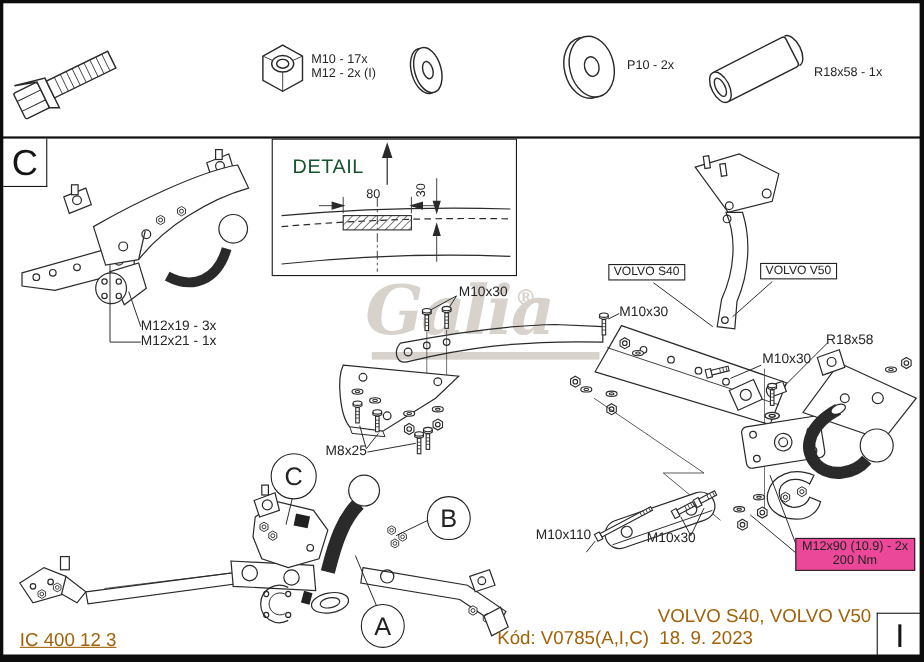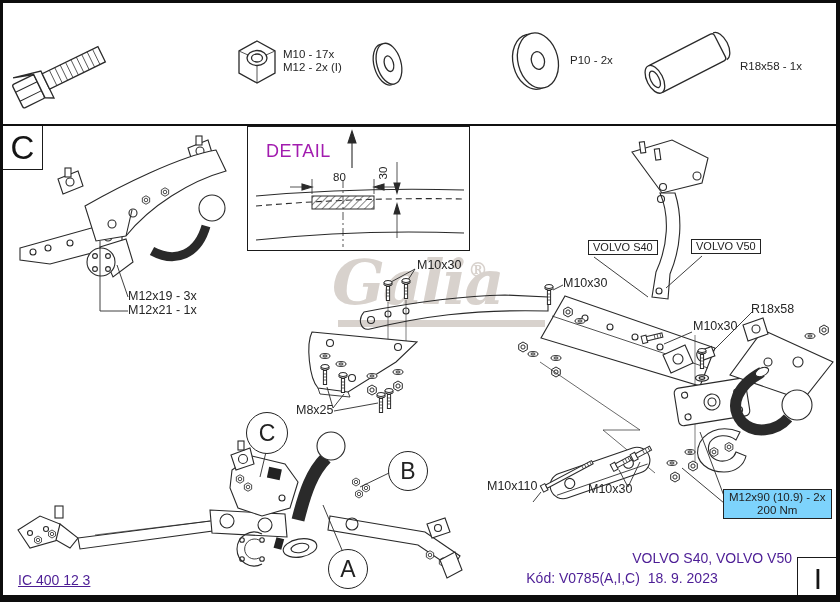--- a/index.html
+++ b/index.html
@@ -6,38 +6,38 @@
   #sheet{
     position:relative;width:840px;height:602px;background:#ffffff;
     font-family:"Liberation Sans", sans-serif;color:#222;overflow:hidden;
   }
   .abs{position:absolute;}
   .bord{position:absolute;background:#0d0d0d;z-index:9;}
   .calloutTxt{font-size:12.5px;color:#262626;white-space:nowrap;z-index:3;line-height:13px;}
   .legendTxt{font-size:11.5px;line-height:13px;color:#262626;white-space:nowrap;z-index:3;}
   .boxedLabel{font-size:11px;line-height:13px;border:1.3px solid #222;background:#fff;
     padding:0 4px;white-space:nowrap;z-index:4;}
-  .torqueBox{font-size:11.5px;line-height:13px;border:1.4px solid #222;background:#7dd3fc;
+  .torqueBox{font-size:11.5px;line-height:13px;border:1.4px solid #222;background:#ec4899;
     text-align:center;padding:1px 5px;white-space:nowrap;z-index:4;}
   .vcircle{border:1.5px solid #222;border-radius:50%;background:#fff;z-index:4;
     display:flex;align-items:center;justify-content:center;font-size:23px;color:#222;}
   .cornerLetter{display:flex;align-items:center;justify-content:center;color:#151515;z-index:4;background:transparent;}
-  .footerTxt{font-size:14px;color:#4c1d95;white-space:pre;z-index:4;}
+  .footerTxt{font-size:17px;color:#a16207;white-space:pre;z-index:4;}
   #divider{position:absolute;left:0;top:124px;width:840px;height:2px;background:#101010;z-index:3;}
   #detailBox{position:absolute;left:247px;top:126px;width:221px;height:123px;border:1.6px solid #1a1a1a;z-index:3;background:transparent;}
   #cBox{position:absolute;left:3px;top:126px;width:39px;height:43px;border-right:1.6px solid #1a1a1a;border-bottom:1.6px solid #1a1a1a;font-size:33px;}
   #iBox{position:absolute;left:797px;top:557px;width:40px;height:42px;border-left:1.6px solid #1a1a1a;border-top:1.6px solid #1a1a1a;font-size:30px;}
   #watermark{position:absolute;left:332px;top:252px;z-index:1;color:#d8d2cd;
     font-family:"DejaVu Serif", serif;font-style:italic;font-weight:bold;
     font-size:62px;letter-spacing:-2px;line-height:62px;}
   #wmBar{position:absolute;left:338px;top:320px;width:207px;height:7px;background:#d8d2cd;z-index:1;}
   #wmReg{position:absolute;left:468px;top:258px;font-size:20px;color:#d8d2cd;z-index:1;font-family:"DejaVu Serif",serif;font-weight:bold;}
   #drawing{position:absolute;left:0;top:0;z-index:2;}
   .dimTxt{font-size:11.5px;color:#262626;z-index:3;white-space:nowrap;}
-  #detailTitle{font-size:18px;letter-spacing:0.5px;color:#a21caf;z-index:3;}
+  #detailTitle{font-size:18px;letter-spacing:0.5px;color:#14532d;z-index:3;}
 </style>
 </head>
 <body>
 
 <div id="sheet">
 
   <div class="bord" style="left:0;top:0;width:840px;height:3px;"></div>
   <div class="bord" style="left:0;top:0;width:3px;height:602px;"></div>
   <div class="bord" style="left:836px;top:0;width:4px;height:602px;"></div>
   <div class="bord" style="left:0;top:595px;width:840px;height:7px;"></div>
@@ -382,29 +382,29 @@
   <div class="abs calloutTxt" style="left:128px;top:290px;">M12x19 - 3x</div>
   <div class="abs calloutTxt" style="left:128px;top:304px;">M12x21 - 1x</div>
   <div class="abs calloutTxt" style="left:417px;top:259px;">M10x30</div>
   <div class="abs calloutTxt" style="left:563px;top:277px;">M10x30</div>
   <div class="abs calloutTxt" style="left:693px;top:320px;">M10x30</div>
   <div class="abs calloutTxt" style="left:588px;top:483px;">M10x30</div>
   <div class="abs calloutTxt" style="left:751px;top:303px;">R18x58</div>
   <div class="abs calloutTxt" style="left:296px;top:404px;">M8x25</div>
   <div class="abs calloutTxt" style="left:487px;top:480px;">M10x110</div>
 
-  <div class="abs boxedLabel" style="left:588px;top:240px;">VOLVO S40</div>
+  <div class="abs boxedLabel" style="left:553px;top:240px;">VOLVO S40</div>
   <div class="abs boxedLabel" style="left:691px;top:239px;">VOLVO V50</div>
 
   <div class="abs torqueBox" style="left:723px;top:489px;">
     <div>M12x90 (10.9) - 2x</div>
     <div>200 Nm</div>
   </div>
 
   <div class="abs vcircle" style="left:246px;top:412px;width:40px;height:40px;">C</div>
   <div class="abs vcircle" style="left:388px;top:451px;width:38px;height:38px;">B</div>
   <div class="abs vcircle" style="left:328px;top:549px;width:38px;height:38px;">A</div>
 
   <div class="abs footerTxt" style="left:18px;top:572px;text-decoration:underline;">IC 400 12 3</div>
   <div class="abs footerTxt" style="left:452px;top:550px;width:340px;text-align:right;">VOLVO S40, VOLVO V50</div>
-  <div class="abs footerTxt" style="left:452px;top:570px;width:340px;text-align:center;">Kód: V0785(A,I,C)  18. 9. 2023</div>
+  <div class="abs footerTxt" style="left:452px;top:570px;width:340px;text-align:left;">Kód: V0785(A,I,C)  18. 9. 2023</div>
 
 </div>
 
 </body></html>

